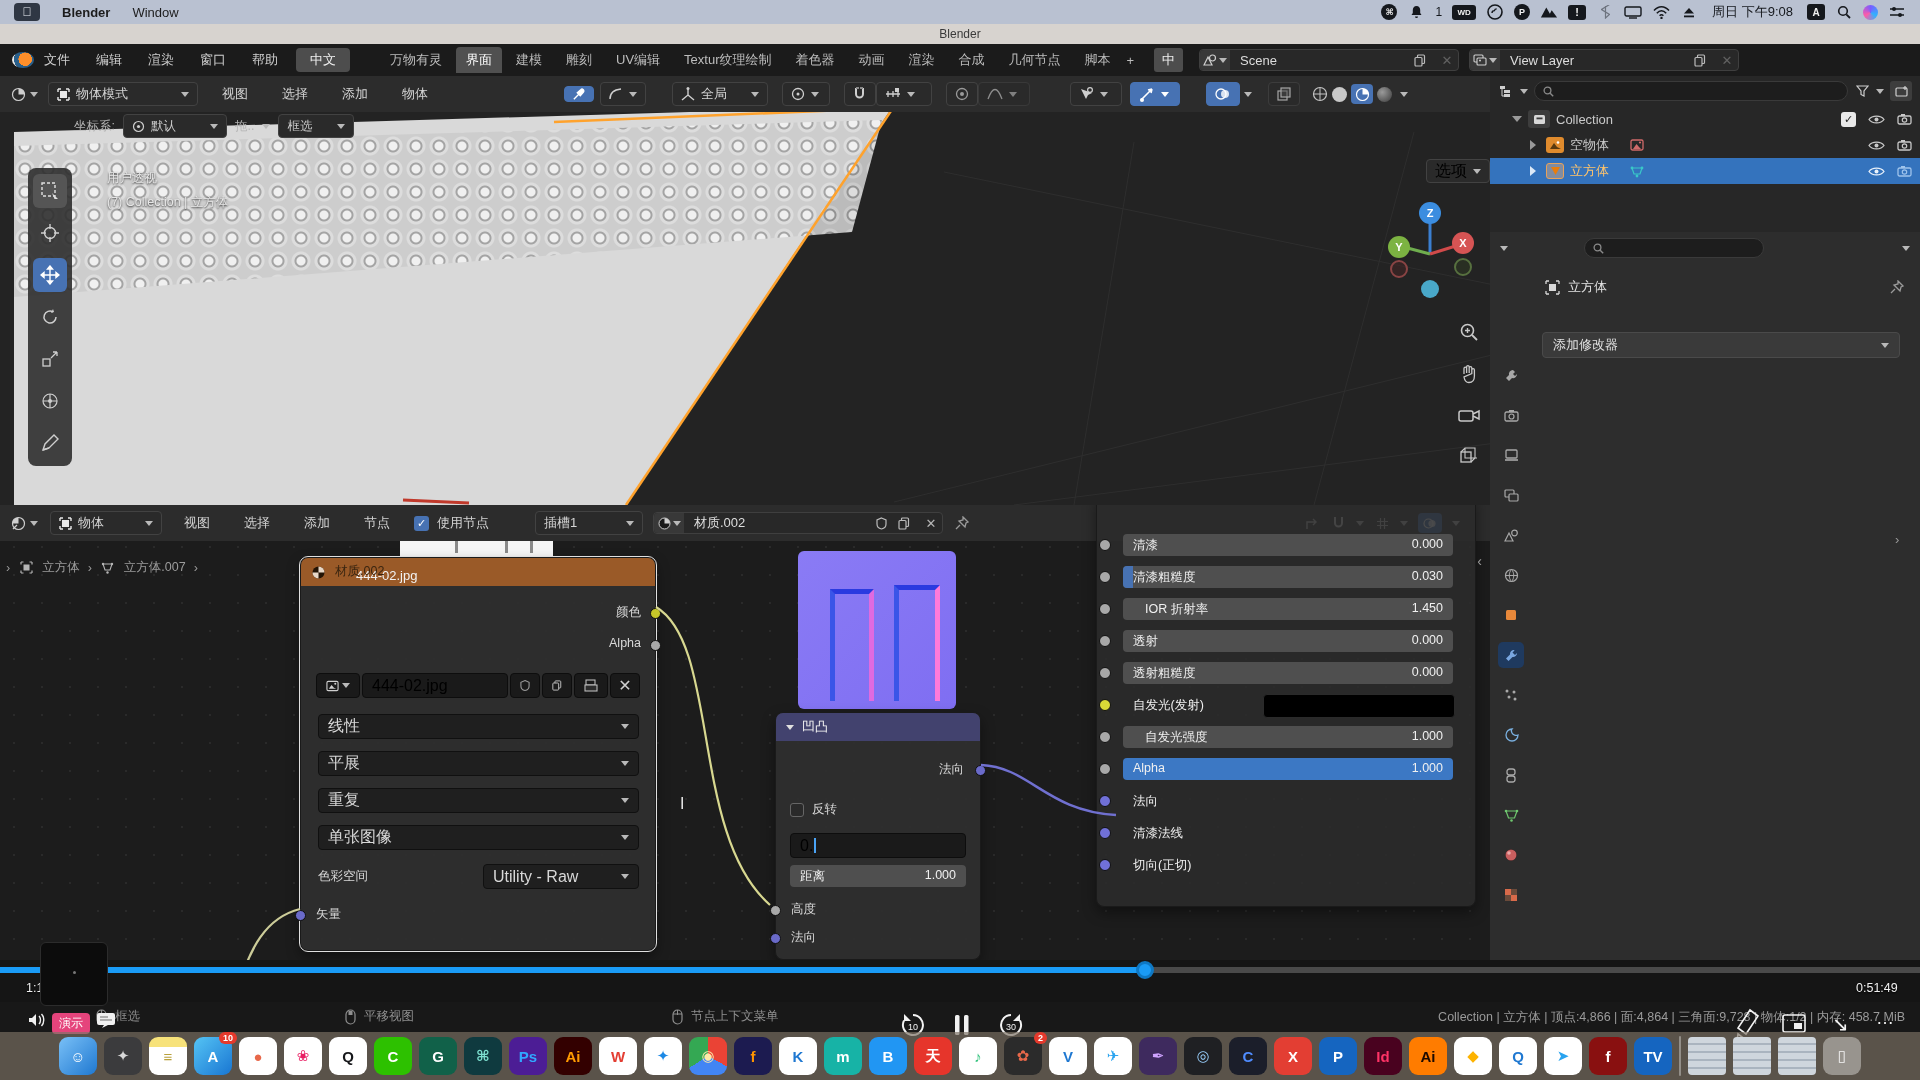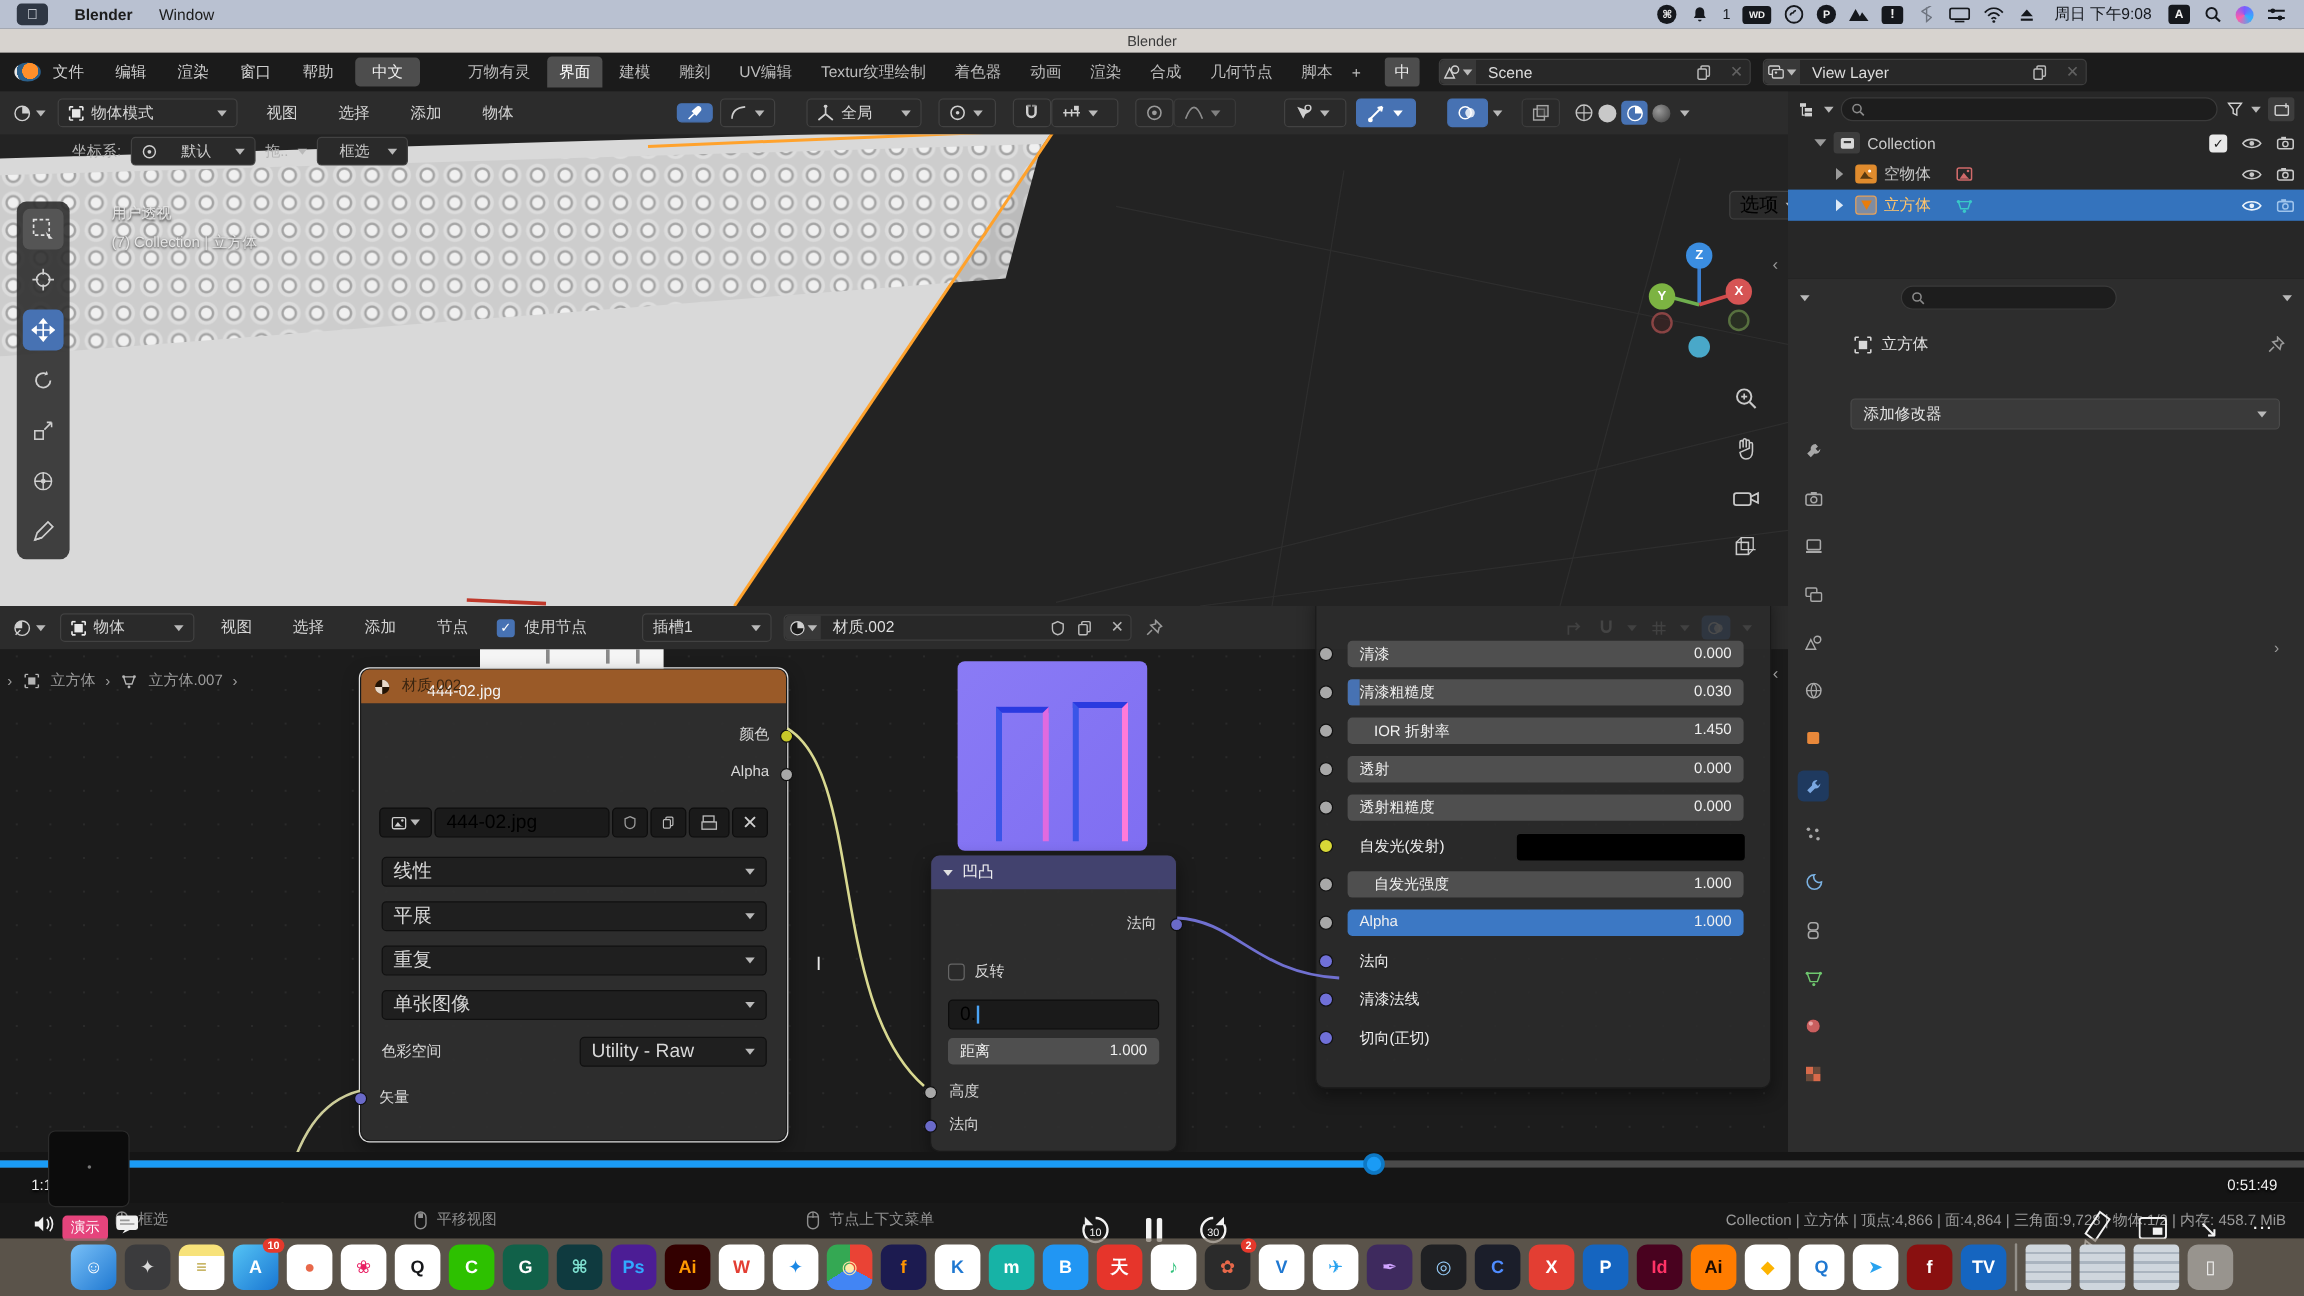--- a/index.html
+++ b/index.html
@@ -48,21 +48,21 @@
 
   
   .vp { left:0; top:76px; width:1490px; height:429px; background:#232323; overflow:hidden; }
   .vp-header { left:0; top:0; width:1490px; height:36px; background:#2c2c2c; display:flex; align-items:center;
     font-size:13px; color:#d4d4d4; }
   .wg { background:#2a2a2a; border:1px solid #424242; border-radius:4px; height:24px; display:flex; align-items:center; gap:6px; padding:0 8px; }
   .hdr-menu { padding:0 6px; }
   .icon16 { width:16px; height:16px; display:inline-flex; align-items:center; justify-content:center; }
   .tool-blue { background:#4772b3 !important; border-color:#4772b3 !important; }
   .sphere { width:15px;height:15px;border-radius:50%; }
-  .vp-canvas { left:0; top:36px; width:1490px; height:393px;text-align:center; }
+  .vp-canvas { left:14px; top:36px; width:1490px; height:393px; }
   .surface { position:absolute; inset:0; background:#d9d9d9;
     clip-path:polygon(0 20px, 879px -6px, 612px 393px, 0 393px); }
   .dimples { position:absolute; inset:0;
     background:radial-gradient(circle at 11px 11px, #f2f2f2 0 4px, #9e9e9e 5px 6px, #dddddd 7px 9px, #cccccc 10px);
     background-size:23px 23px;
     clip-path:polygon(0 34px, 868px 8px, 838px 120px, 0 185px); opacity:.9; }
   .vp-row2 { position:absolute; left:0; top:2px; display:flex; align-items:center; gap:8px; font-size:12.5px; color:#c9c9c9; }
   .grid-svg, .edge-svg { position:absolute; left:0; top:0; }
   .vp-text { position:absolute; color:#e6e6e6; font-size:12.5px; text-shadow:0 1px 2px rgba(0,0,0,.8); }
   .lefttool { position:absolute; left:14px; top:56px; width:44px; background:#2e2e2ee6; border-radius:8px;
@@ -442,21 +442,21 @@
           <span style="flex:1;">默认</span>
             <span class="caret"></span>
         </div>
         <span style="color:#b5b5b5;">拖..</span>
         <span class="caret"></span>
         <div class="wg" style="width:76px;">
           <span style="flex:1;">框选</span>
             <span class="caret"></span>
         </div>
       </div>
-      <div class="wg abs" style="left:1412px;top:47px;width:64px;margin-left:29px;">
+      <div class="wg abs" style="left:1412px;top:47px;width:64px;">
         <span style="flex:1;">选项</span>
           <span class="caret"></span>
       </div>
       <span class="vp-text" style="left:93px;top:58px;">用户透视</span>
       <span class="vp-text" style="left:93px;top:82px;">(7) Collection | 立方体</span>
 
       <div class="lefttool">
         <div class="lt-btn sel">
             <svg width="20" height="20" viewBox="0 0 20 20">
               <rect x="2" y="2" width="13" height="13" fill="none" stroke="#e0e0e0" stroke-width="1.4" stroke-dasharray="3 2"></rect>

